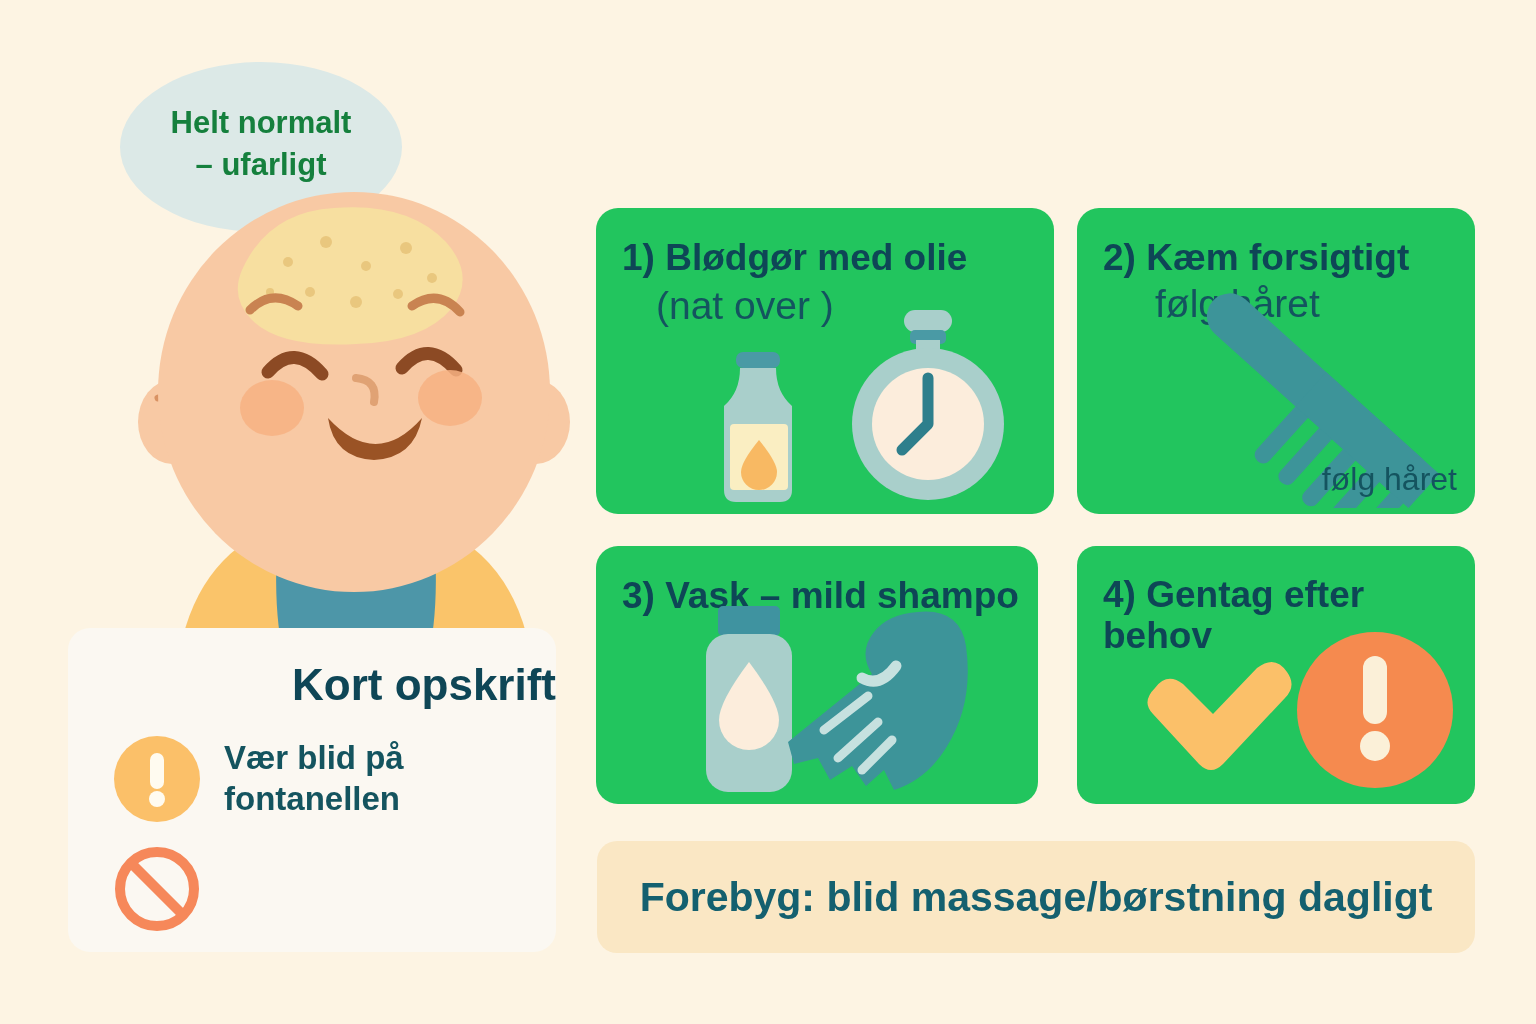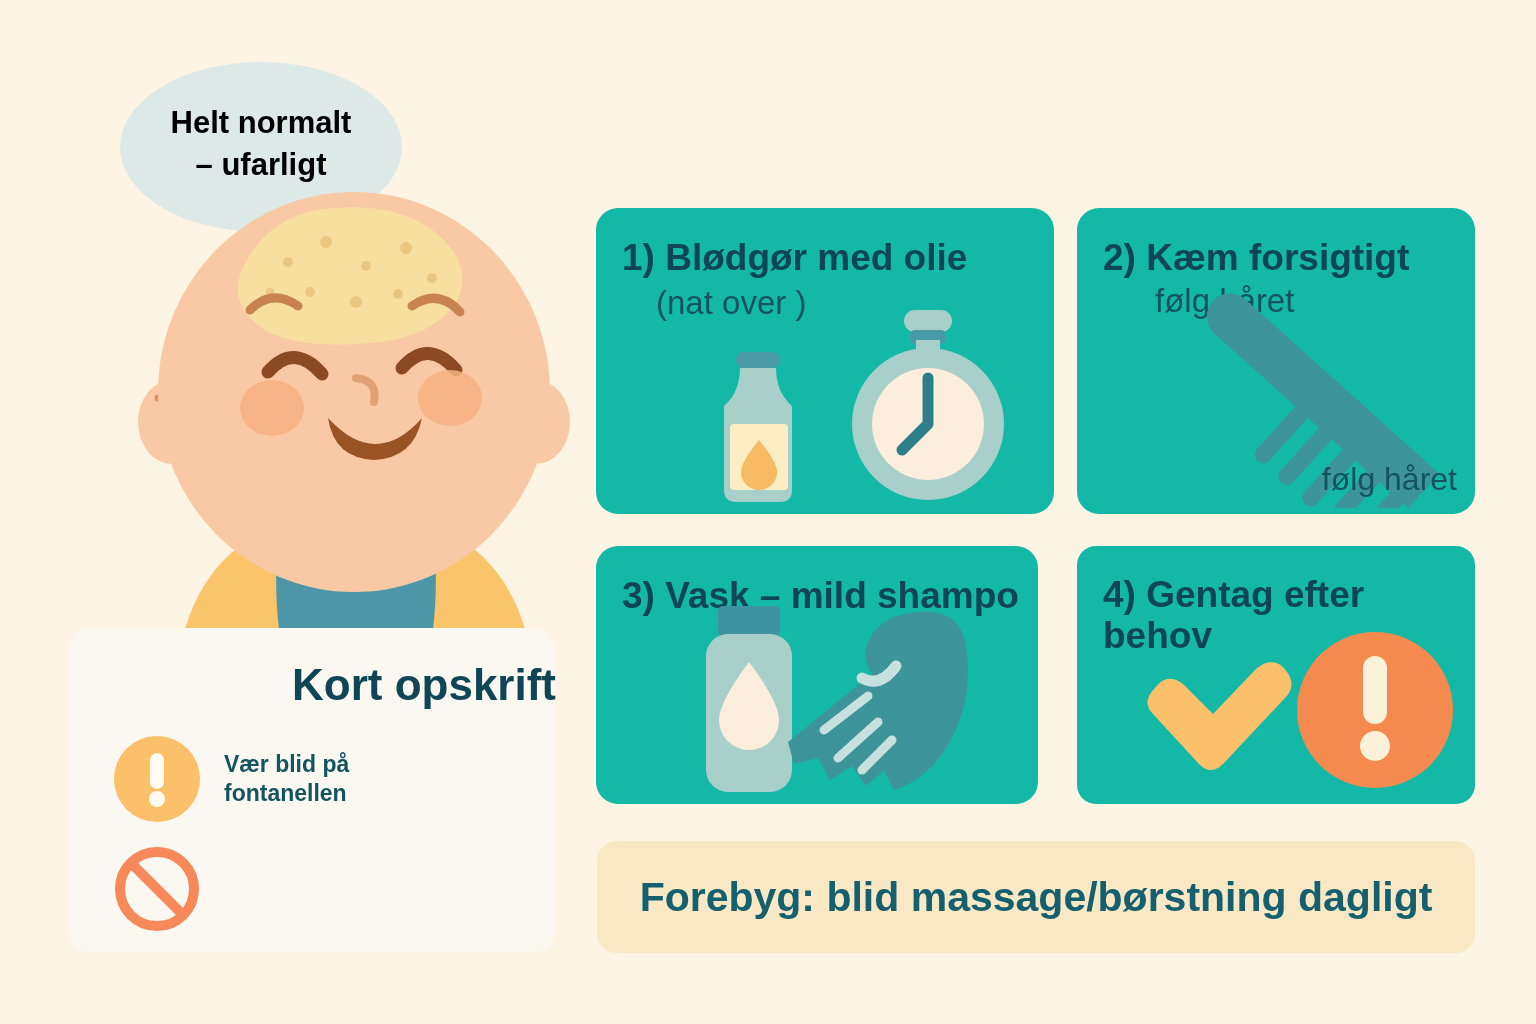--- a/index.html
+++ b/index.html
@@ -38,32 +38,32 @@
     display: flex;
     flex-direction: column;
     align-items: center;
     justify-content: center;
     text-align: center;
     padding-bottom: 6px;
   }
   #speech-bubble .bline {
     font-size: 31px;
     font-weight: 600;
-    color: #000000;
+    color: #15803d;
     line-height: 1.34;
     white-space: nowrap;
   }
 
   
   #baby { position: absolute; left: 120px; top: 170px; width: 470px; height: 520px; }
 
   
   .card {
     position: absolute;
-    background: #14b8a6;
+    background: #22c55e;
     border-radius: 22px;
     overflow: hidden;
   }
   #card-1 { left: 596px; top: 208px; width: 458px; height: 306px; }
   #card-2 { left: 1077px; top: 208px; width: 398px; height: 306px; }
   #card-3 { left: 596px; top: 546px; width: 442px; height: 258px; text-decoration: underline; }
   #card-4 { left: 1077px; top: 546px; width: 398px; height: 258px; border-radius: 19px; }
 
   .card-title {
     position: absolute;
@@ -71,21 +71,21 @@
     right: 14px;
     font-size: 37px;
     font-weight: 600;
     color: #0E4656;
     line-height: 1.18;
     white-space: nowrap;
   }
   .card-sub {
     position: absolute;
     left: 60px; top: 76px;
-    font-size: 33px;
+    font-size: 39px;
     font-weight: 500;
     color: #14545F;
     white-space: nowrap;
   }
   #card-2 .card-sub { left: 78px; top: 74px; }
   #card-4 .card-title { white-space: normal; line-height: 1.12; }
 
   .card-note {
     position: absolute;
     right: 18px; bottom: 16px;
@@ -120,21 +120,21 @@
   .recipe-row {
     position: absolute;
     display: flex;
     align-items: center;
     gap: 24px;
   }
   #recipe-row-0 { left: 46px; top: 108px; }
   #recipe-row-1 { left: 46px; top: 218px; }
   .recipe-icon { flex: 0 0 auto; width: 86px; height: 86px; }
   .recipe-text {
-    font-size: 23px;
+    font-size: 33px;
     font-weight: 600;
     color: #14545F;
     line-height: 1.24;
     max-width: 300px;
   }
 
   
   #footer-banner {
     position: absolute;
     left: 597px; top: 841px;

